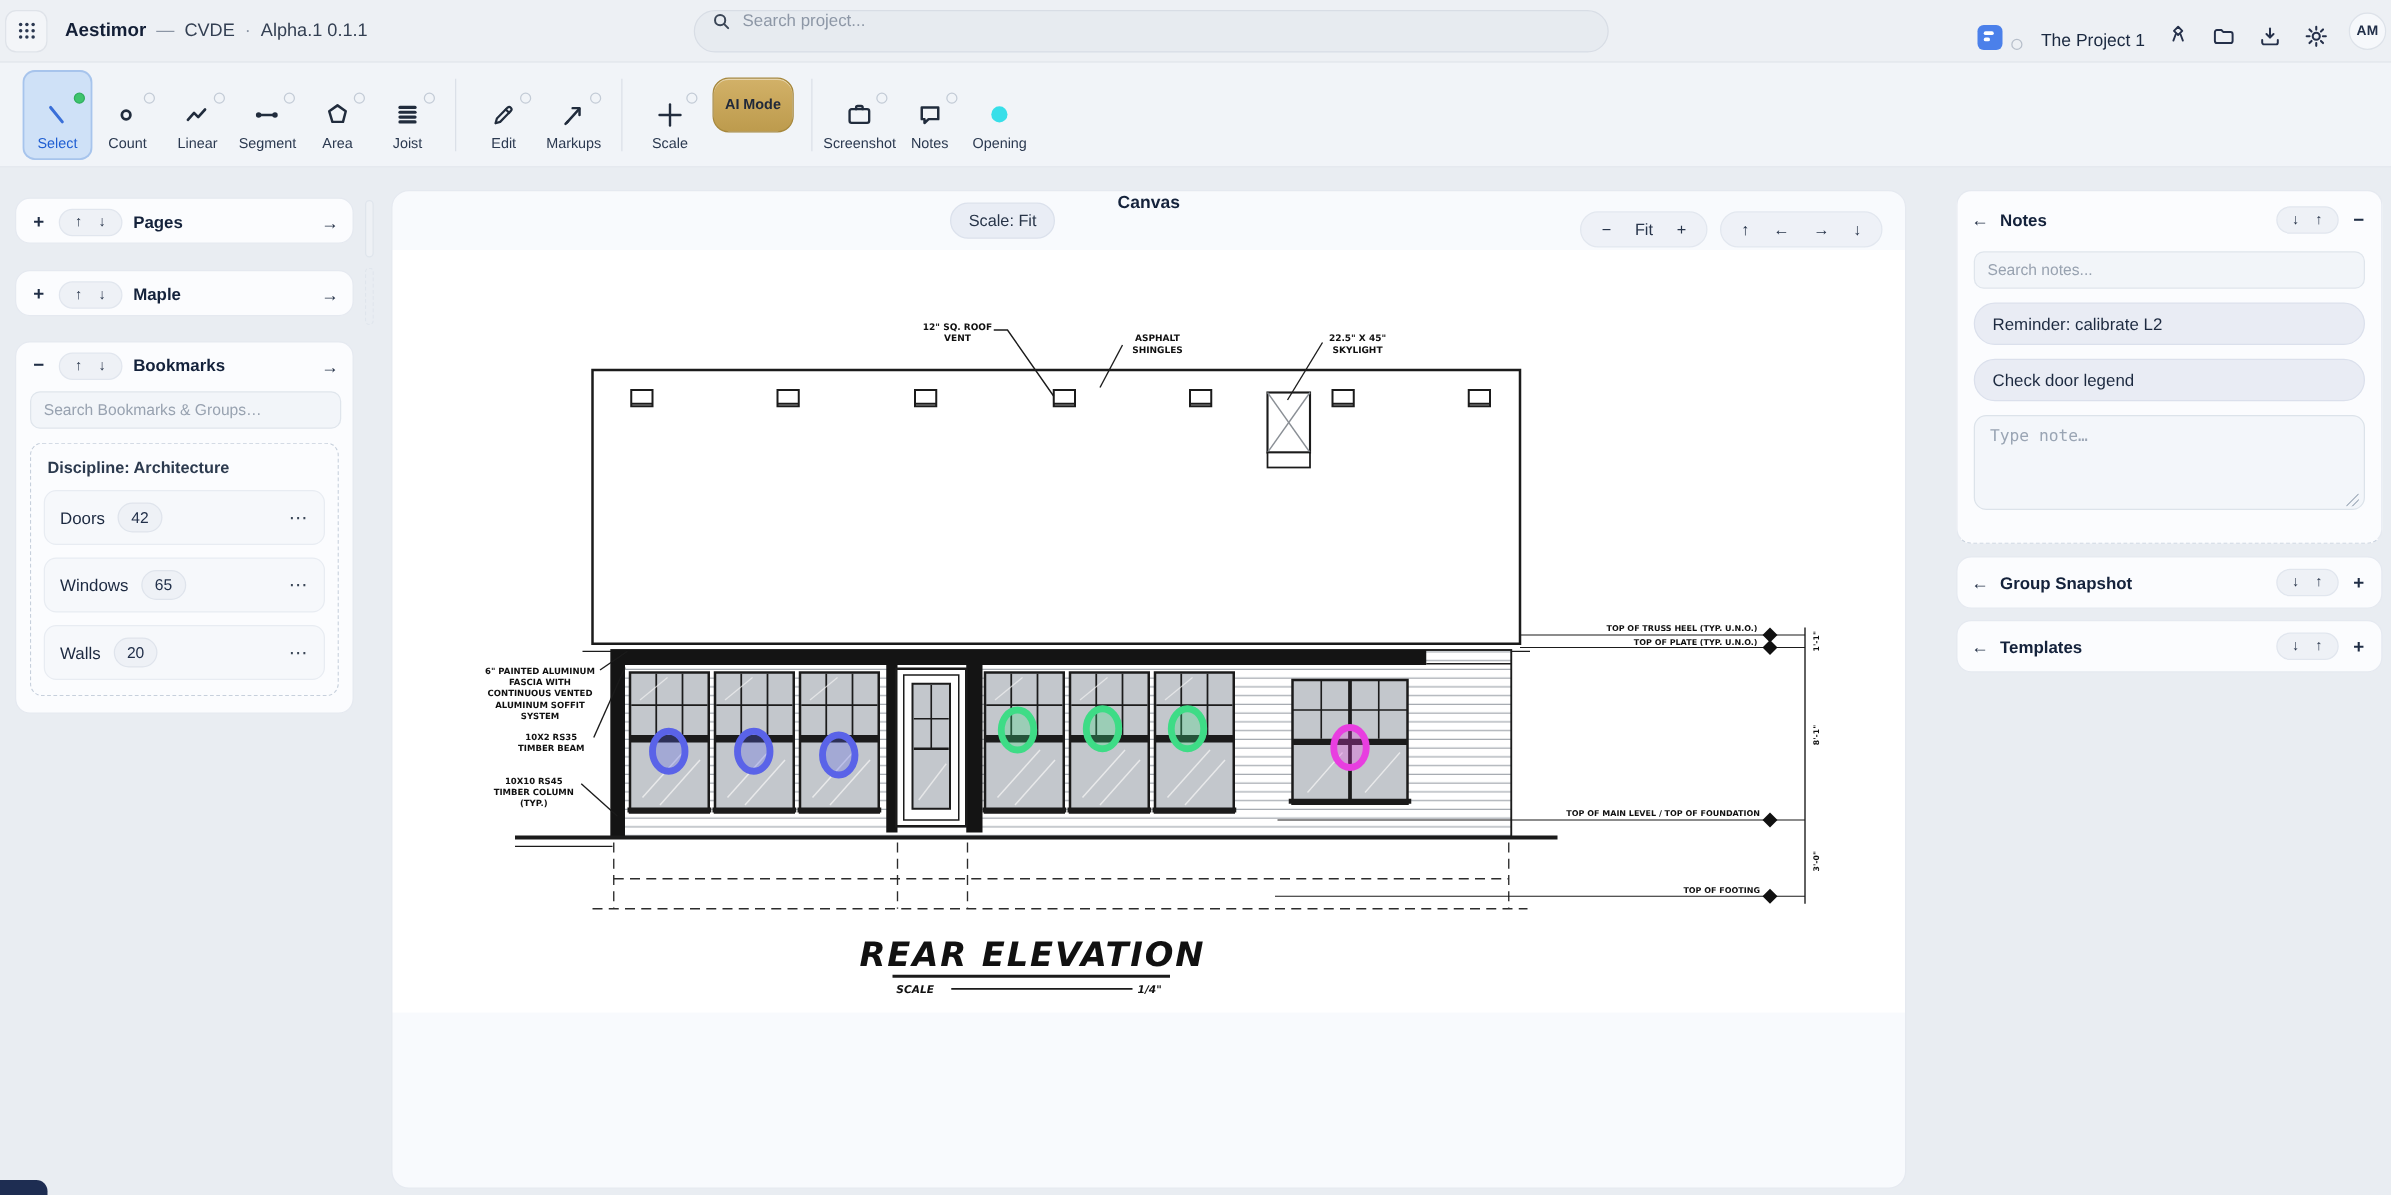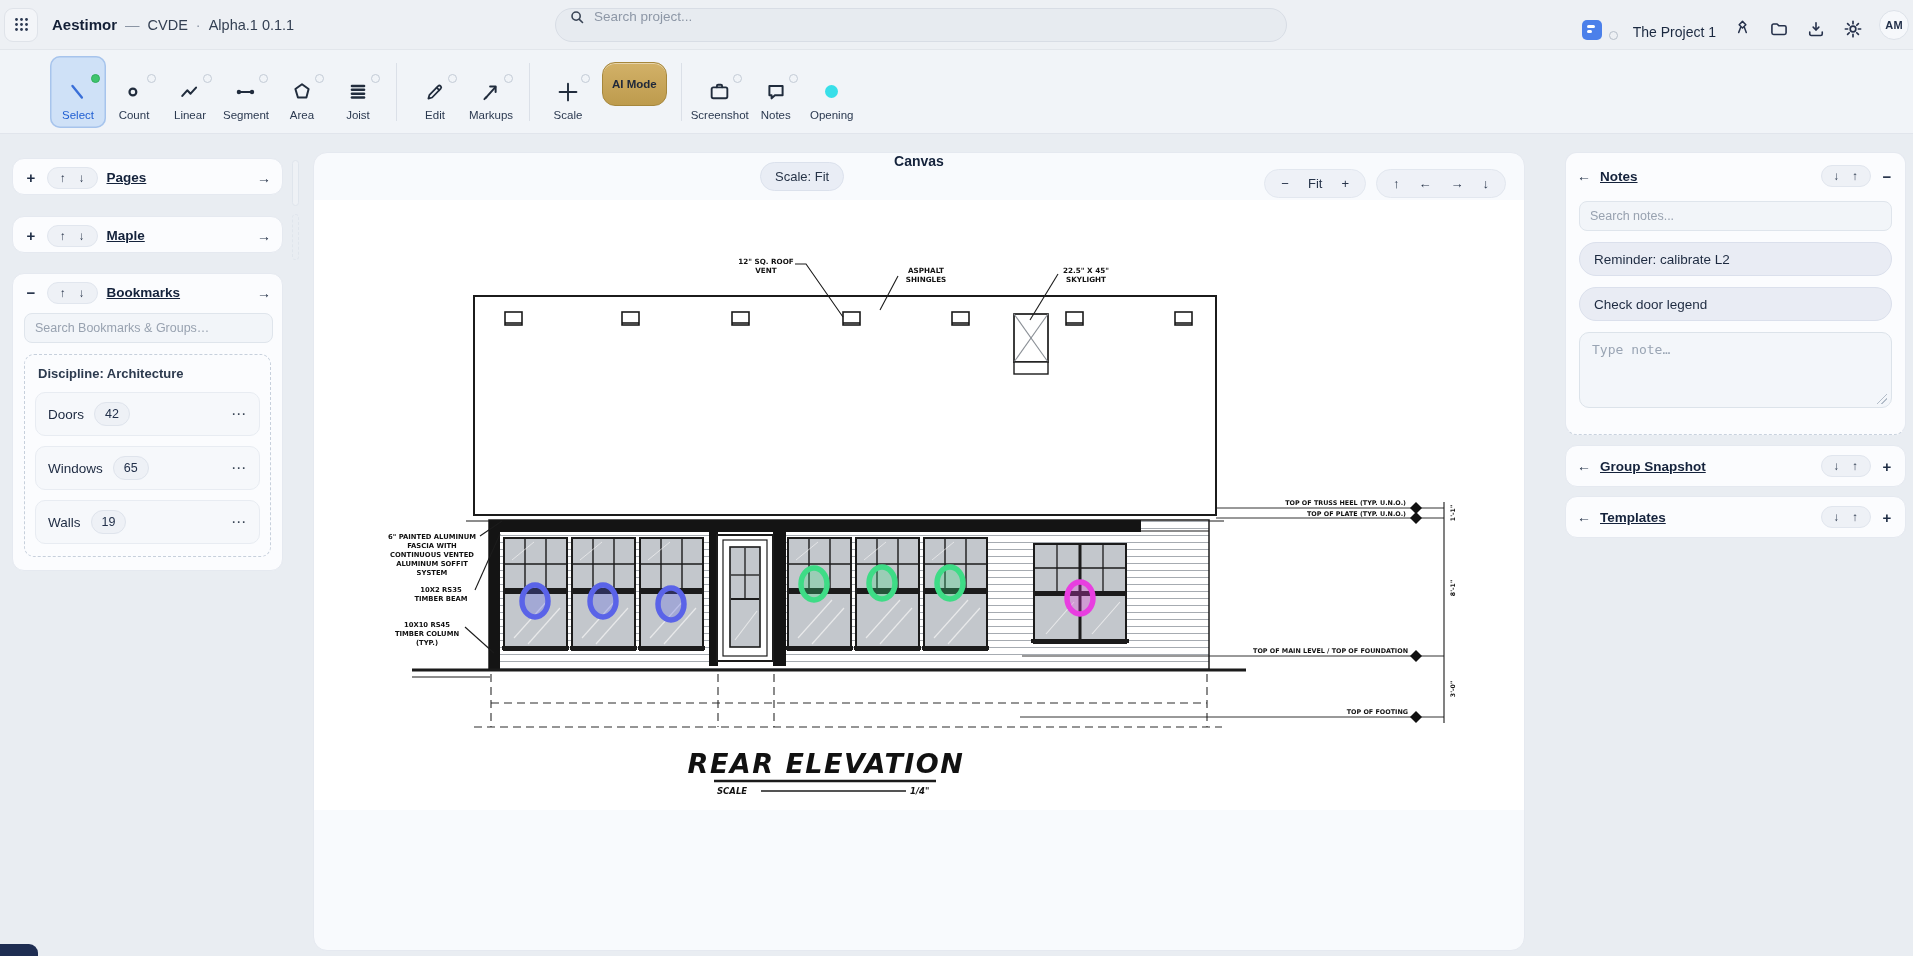--- a/index.html
+++ b/index.html
@@ -34,36 +34,36 @@
     display:flex; align-items:center; justify-content:center; font-size:11px; font-weight:700; color:#22304a; letter-spacing:.3px; }
   
   .toolbar { position:absolute; left:0; top:50px; width:1913px; height:84px; background:#f1f4f8;
     border-bottom:1px solid #e1e5ec; display:flex; align-items:center; padding:0 18px; z-index:4; }
   .tool { width:56px; height:72px; border-radius:10px; display:flex; flex-direction:column; align-items:center;
     justify-content:flex-end; padding-bottom:7px; position:relative; cursor:pointer; }
   .tool-iw { position:relative; width:28px; height:28px; display:flex; align-items:center; justify-content:center; margin-bottom:3px; }
   .tool-badge { position:absolute; top:-4px; right:-8px; width:9px; height:9px; border:1.5px solid #c3cbd6;
     border-radius:50%; background:transparent; }
   .tool-label { font-size:11.5px; color:#2b3950; white-space:nowrap; }
-  .tool.active { background:#cfe1f7; box-shadow:inset 0 0 0 1.5px #a7c4ec;margin-left:32px; }
+  .tool.active { background:#cfe1f7; box-shadow:inset 0 0 0 1.5px #a7c4ec; }
   .tool.active .tool-label { color:#1f5ed2; }
   .tool.active .tool-badge { background:#3ec46d; border-color:#2fae5d; }
   .tb-divider { width:1px; height:58px; background:#dbe0e8; margin:0 10px; align-self:center; }
   .ai-mode { height:44px; min-width:54px; padding:0 9px; margin:0 4px 16px 6px; align-self:center;
     border-radius:13px; background:linear-gradient(180deg,#d2b168,#bd9b4d); border:1px solid #a6873c;
     box-shadow:inset 0 1px 0 rgba(255,255,255,.45); color:#20293a; font-size:11.5px; font-weight:700;
     display:flex; align-items:center; justify-content:center; cursor:pointer; }
   .opening-dot { width:13px; height:13px; border-radius:50%; background:#38dfe9; }
   
   .card { position:absolute; background:#fbfcfe; border:1px solid #e5e9f0; border-radius:12px; }
   .prow { display:flex; align-items:center; gap:9px; padding:0 11px; height:37px; }
   .glyph-btn { font-size:15px; font-weight:700; color:#202e46; width:14px; text-align:center; cursor:pointer; line-height:1; }
   .updown { display:flex; align-items:center; gap:13px; background:#eef1f6; border:1px solid #e1e6ee;
     border-radius:999px; padding:4px 12px; font-size:11.5px; color:#27344a; cursor:pointer; }
-  .ptitle { font-weight:700; font-size:13.5px; color:#14223b;text-decoration:underline; }
+  .ptitle { font-weight:700; font-size:13.5px; color:#14223b; }
   .spacer { flex:1; }
   .nav-arrow { font-size:14px; color:#27344a; cursor:pointer; }
   
   .pages-card { left:12px; top:158px; width:271px; height:37px; }
   .maple-card { left:12px; top:216px; width:271px; height:37px; }
   .bookmarks-card { left:12px; top:273px; width:271px; padding-bottom:1px; }
   .side-search { display:block; width:249px; margin:2px 11px 11px; height:30px; border-radius:8px;
     border:1px solid #dfe5ec; background:#f2f5f9; padding:0 10px; font-size:12.5px; color:#2c3a4e;
     outline:none; font-family:"Liberation Sans",sans-serif; }
   .side-search::placeholder { color:#98a2b0; }
@@ -345,21 +345,21 @@
       <span class="count-pill">42</span>
       <span class="bm-menu">⋯</span>
     </div>
     <div class="bm-item">
       <span class="bm-label">Windows</span>
       <span class="count-pill">65</span>
       <span class="bm-menu">⋯</span>
     </div>
     <div class="bm-item">
       <span class="bm-label">Walls</span>
-      <span class="count-pill">19</span>
+      <span class="count-pill">20</span>
       <span class="bm-menu">⋯</span>
     </div>
   </div>
 </div>
 
 <div class="col-handle" style="left:292px; top:160px; height:46px;"></div>
 <div class="col-handle dashed" style="left:292px; top:214px; height:46px;"></div>
 <div class="corner-chip"></div>
 
 <div class="card canvas-card">

